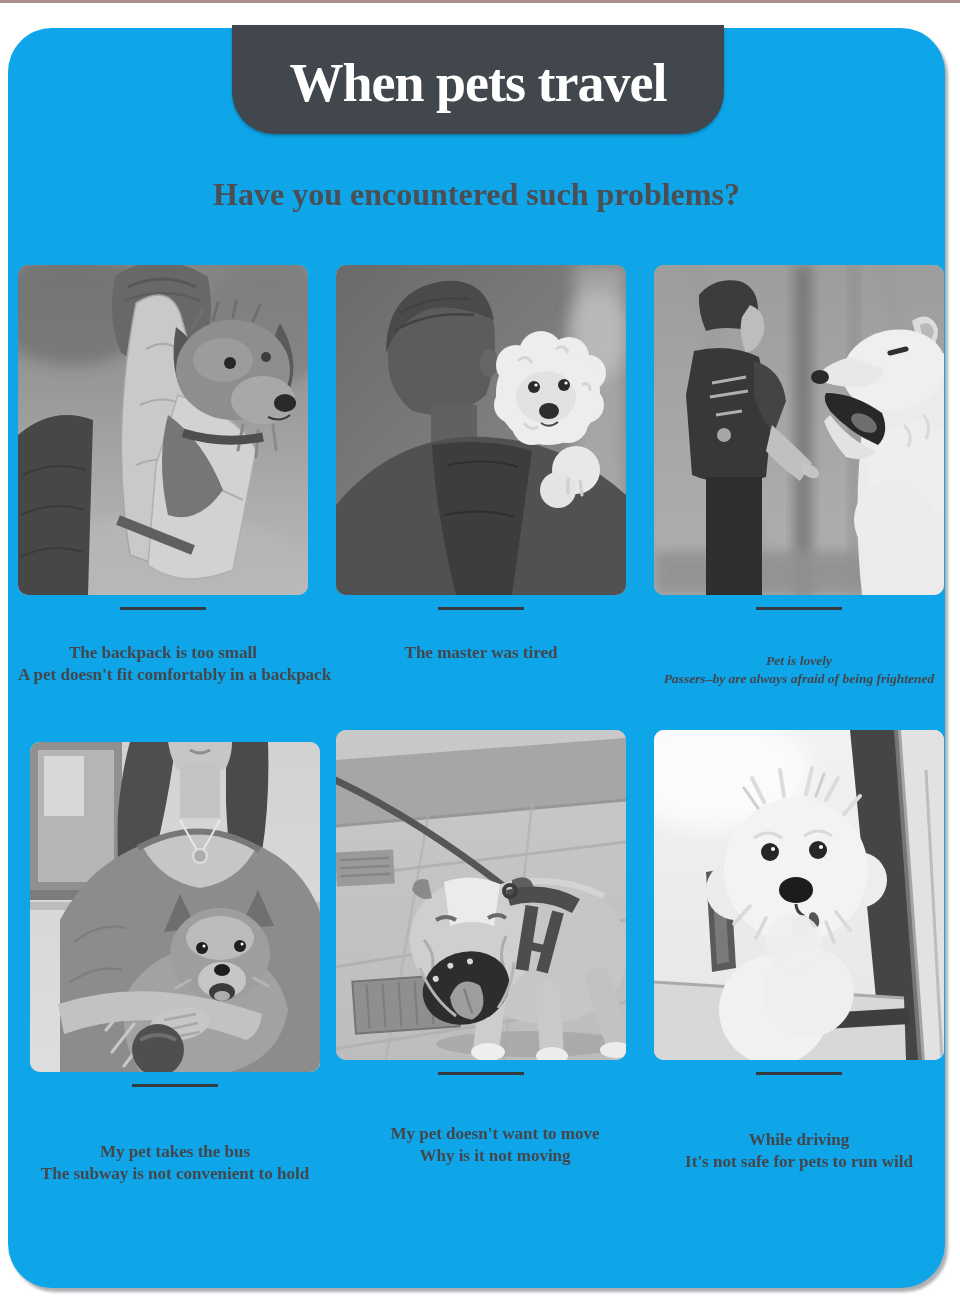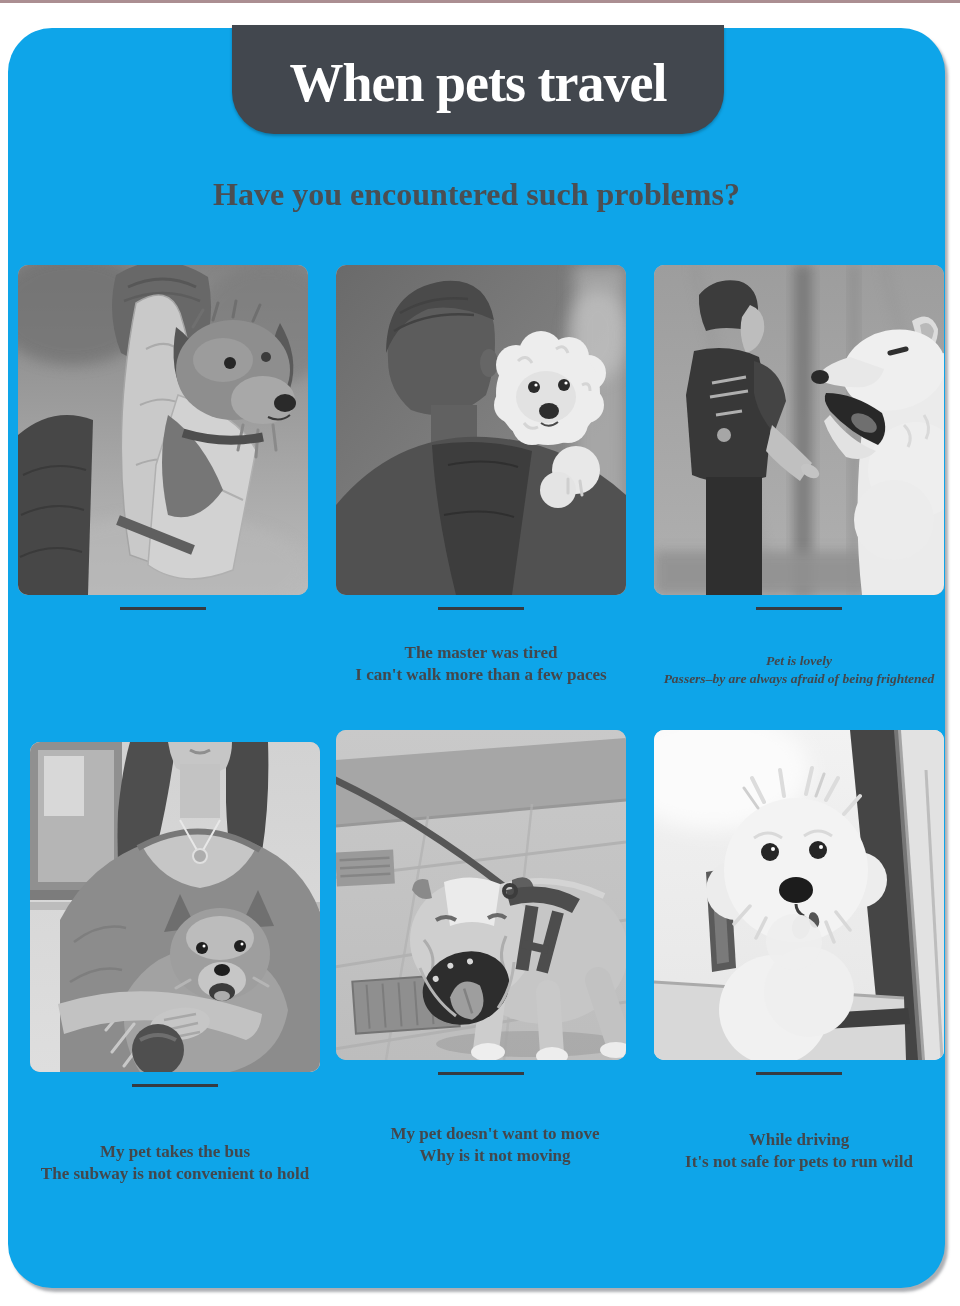--- a/index.html
+++ b/index.html
@@ -116,20 +116,24 @@
           <circle cx="248" cy="92" r="5" fill="#3c3c3c"></circle>
           <ellipse cx="245" cy="135" rx="32" ry="24" fill="#a8a8a8"></ellipse>
           <path d="M225,160 L220,185 M240,165 L238,192 M255,160 L258,185" stroke="#8a8a8a" stroke-width="3" stroke-linecap="round"></path>
           <ellipse cx="267" cy="138" rx="11" ry="9" fill="#2a2a2a"></ellipse>
           <path d="M250,152 Q262,158 272,150" stroke="#3a3a3a" stroke-width="2" fill="none"></path>
           <path d="M150,150 Q185,175 205,225 Q180,260 150,250 Q138,195 150,150 Z" fill="#767676"></path>
           <path d="M165,168 Q205,180 245,172" stroke="#4e4e4e" stroke-width="9" fill="none"></path>
         </svg>
       </div>
       <div class="divider"></div>
+      <figcaption class="cap">
+        <div>The backpack is too small</div>
+        <div>A pet doesn't fit comfortably in a backpack</div>
+      </figcaption>
     </figure>
 
     <figure class="panel" style="margin:0">
       <div class="photo">
         <svg viewBox="0 0 290 330" xmlns="http://www.w3.org/2000/svg">
           <defs>
             <linearGradient id="bg2" x1="0" y1="0" x2="1" y2="1">
               <stop offset="0" stop-color="#6a6a6a"></stop>
                 <stop offset="1" stop-color="#909090"></stop>
             </linearGradient>
@@ -168,21 +172,20 @@
           <ellipse cx="213" cy="146" rx="10" ry="8" fill="#2e2e2e"></ellipse>
           <path d="M205,158 Q213,164 222,157" stroke="#4a4a4a" stroke-width="2" fill="none"></path>
           <circle cx="240" cy="205" r="24" fill="#e8e8e8"></circle>
           <circle cx="222" cy="225" r="18" fill="#e4e4e4"></circle>
           <path d="M232,214 L232,228 M244,216 L246,230" stroke="#cfcfcf" stroke-width="3" stroke-linecap="round"></path>
         </svg>
       </div>
       <div class="divider"></div>
       <figcaption class="cap">
         <div>The master was tired</div>
-        <div>I can't walk more than a few paces</div>
       </figcaption>
     </figure>
 
     <figure class="panel" style="margin:0">
       <div class="photo">
         <svg viewBox="0 0 290 330" xmlns="http://www.w3.org/2000/svg">
           <defs>
             <linearGradient id="bg3" x1="0" y1="0" x2="0" y2="1">
               <stop offset="0" stop-color="#9d9d9d"></stop>
                 <stop offset="1" stop-color="#b0b0b0"></stop>

